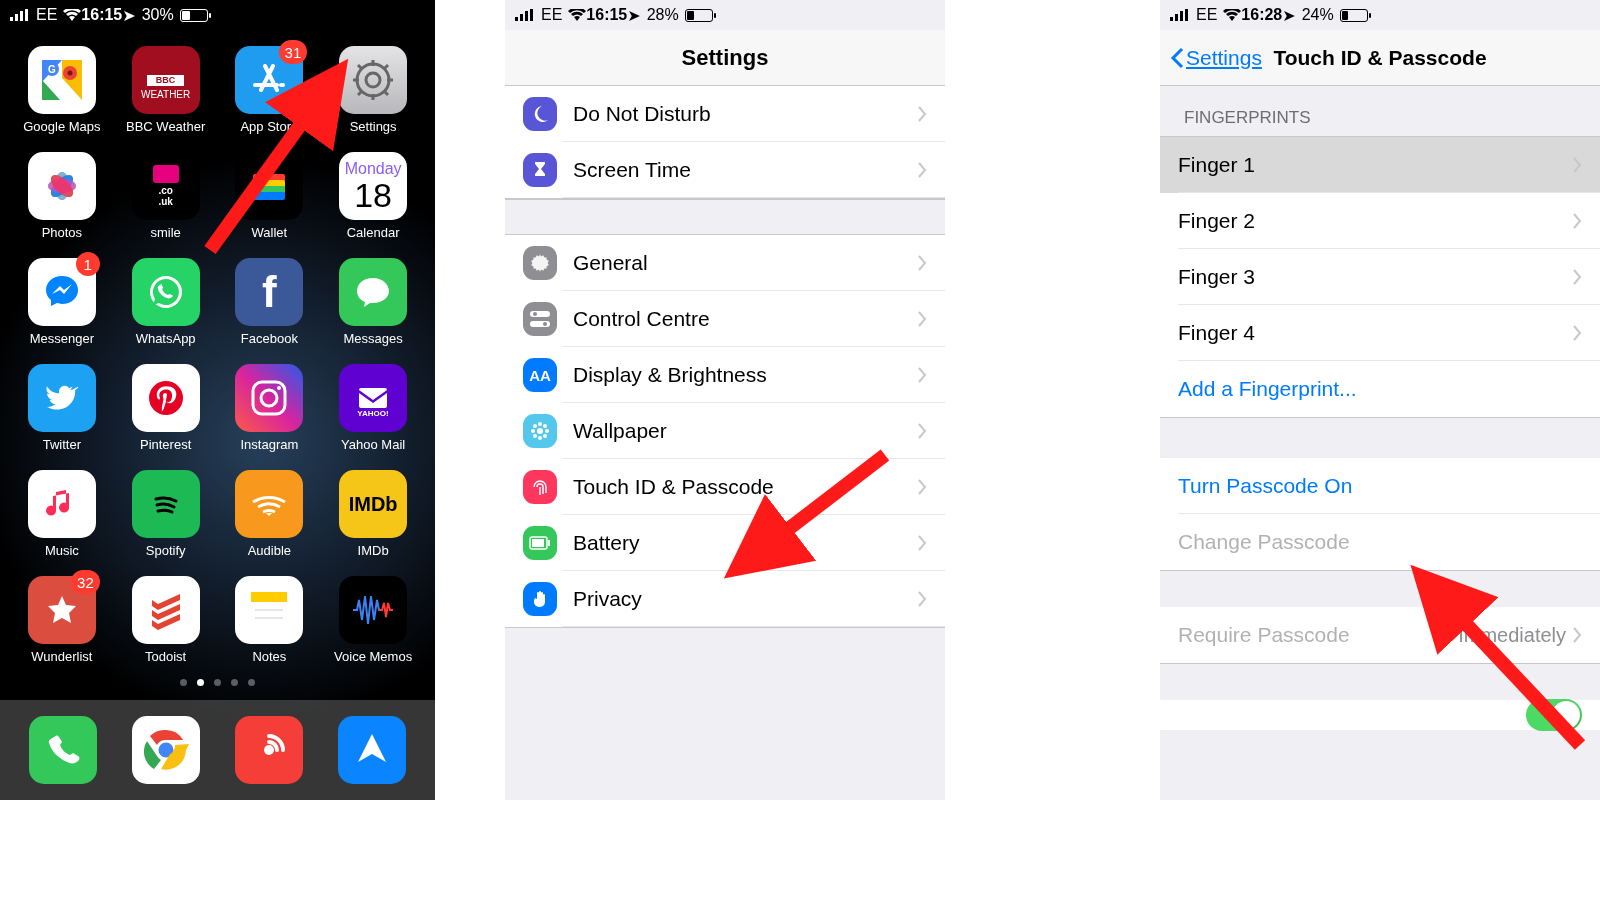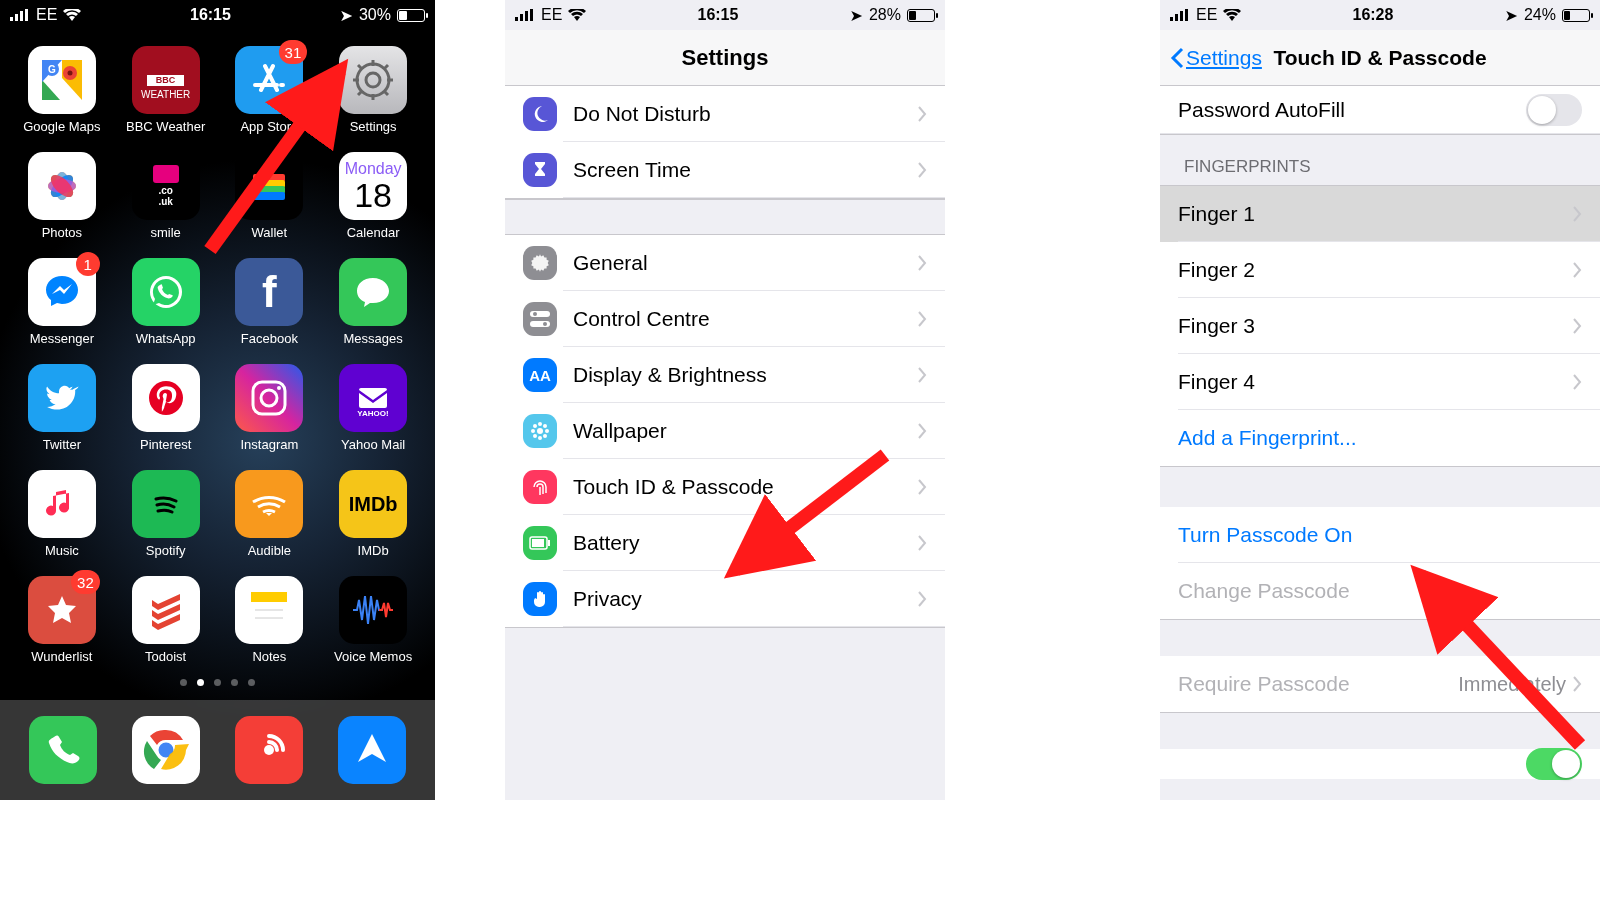--- a/index.html
+++ b/index.html
@@ -4,21 +4,21 @@
 <style>
   * { margin:0; padding:0; box-sizing:border-box; font-family:-apple-system,Helvetica,Arial,sans-serif; }
   body { background:#fff; width:1600px; height:900px; overflow:hidden; }
   .triptych { display:flex; width:1600px; height:900px; gap:70px; padding:0 0; }
   .phone { position:relative; flex:0 0 auto; height:800px; background:#fff; overflow:hidden; }
   .phone1 { width:435px; background:#000; }
   .phone2 { width:440px; }
   .phone3 { width:440px; margin-left:auto; }
 
   
-  .statusbar { height:30px; display:flex; align-items:center; justify-content:space-between; padding:0 10px; font-size:16px; color:#000; }
+  .statusbar { height:30px; display:flex; align-items:center; padding:0 10px; font-size:16px; color:#000; }
   .dark .statusbar { color:#fff; }
   .statusbar .left, .statusbar .right { display:flex; align-items:center; gap:6px; font-weight:500; }
   .signal-icon, .wifi-icon, .batt-icon, .nav-icon { display:inline-block; }
   .signal-icon { width:20px; height:12px; background:
      linear-gradient(#fff,#fff) 0 8px/3px 4px no-repeat,
      linear-gradient(#fff,#fff) 5px 5px/3px 7px no-repeat,
      linear-gradient(#fff,#fff) 10px 2px/3px 10px no-repeat,
      linear-gradient(#fff,#fff) 15px 0/3px 12px no-repeat; }
   .light .signal-icon { filter:invert(1); }
   .wifi-icon { width:18px; height:12px; }
@@ -635,28 +635,20 @@
     <div class="back">
       <svg viewBox="0 0 14 22">
             <path fill="none" stroke="#007aff" stroke-width="3" d="M12 2 L3 11 L12 20"></path>
           </svg>
       <span>Settings</span>
     </div>
     <div class="title" style="font-size:21px">Touch ID &amp; Passcode</div>
   </div>
 
   <div class="list" style="background:#efeff4">
-    <div class="list-group">
-      <div class="row" style="height:48px">
-        <span class="label">Password AutoFill</span>
-        <span class="toggle">
-              <span class="knob"></span>
-            </span>
-      </div>
-    </div>
     <div class="section-header">FINGERPRINTS</div>
     <div class="list-group" id="fingerlist">
           <div class="row-wrap">
             <div class="row selected">
       <span class="label">Finger 1</span>
               <span class="chev">
                 <svg viewBox="0 0 10 16">
                   <path fill="none" stroke="#c7c7cc" stroke-width="2" d="M2 1 L8 8 L2 15"></path>
                 </svg>
               </span>

